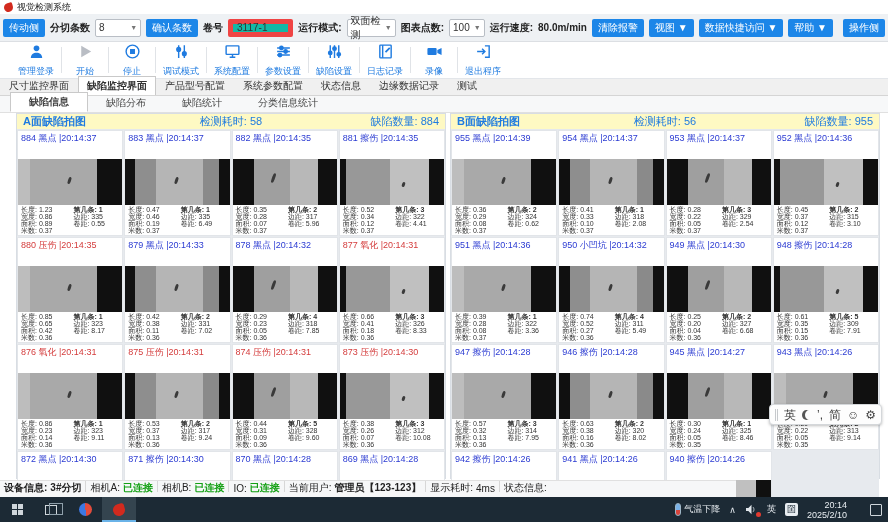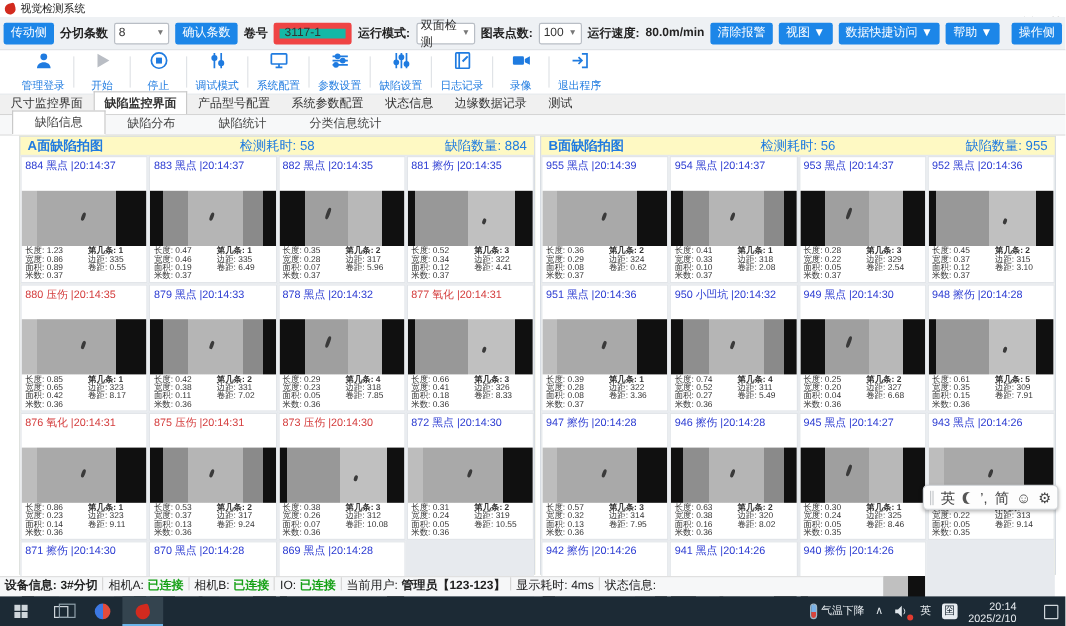--- a/index.html
+++ b/index.html
@@ -29,21 +29,21 @@
   .act-btn svg { width:17px; height:17px; }
   .act-btn .act-label { font-size:9px; color:#1f7be0; white-space:nowrap; }
   .act-sep { width:1px; height:26px; background:#e0e3e7; margin:0 1px; }
 
   
   .maintabs { position:absolute; left:0; top:79px; width:888px; height:17px; background:#f0f0f0; border-bottom:1px solid #d5d5d5; display:flex; align-items:flex-end; }
   .maintab { font-size:10px; color:#333; padding:2px 8px 2px; border:1px solid transparent; border-bottom:none; cursor:pointer; white-space:nowrap; }
   .maintab.active { background:#fff; border-color:#c9c9c9; font-weight:bold; }
   .subtabs { position:absolute; left:0; top:96px; width:888px; height:17px; background:#f7f8f9; border-bottom:1px solid #e0e0e0; display:flex; align-items:flex-end; padding-left:10px; }
   .subtab { font-size:10px; color:#444; padding:2px 18px; cursor:pointer; white-space:nowrap; }
-  .subtab.active { background:#fff; border:1px solid #c9c9c9; border-bottom:1px solid #fff; font-weight:normal; }
+  .subtab.active { background:#fff; border:1px solid #c9c9c9; border-bottom:1px solid #fff; font-weight:bold; }
 
   
   .panels { position:absolute; left:0; top:113px; width:888px; height:366px; display:flex; padding:0 8px 0 16px; gap:4px; }
   .panel { flex:1; border:1px solid #d8dde3; background:#fef9c3; display:flex; flex-direction:column; }
   .panel-head { height:18px; display:flex; align-items:center; padding:0 6px; font-size:11px; color:#1f7be0; border-bottom:1px solid #e4e8ec; }
   .panel-title { font-weight:bold; flex:1; }
   .panel-mid { flex:1; text-align:center; }
   .panel-right { flex:1; text-align:right; }
   .grid { flex:1; display:grid; grid-template-columns:repeat(4,1fr); grid-template-rows:repeat(4,1fr); gap:1px; background:#e7eaee; }
   .cell { background:#fff; border:1px solid #e2e5e9; display:flex; flex-direction:column; overflow:hidden; cursor:pointer; }
@@ -323,20 +323,28 @@
               <div class="ci-l">长度: 0.86<br>宽度: 0.23<br>面积: 0.14<br>米数: 0.36</div>
               <div class="ci-r"><span class="ln1">第几条: 1</span><br>边距: 323<br>卷距: 9.11</div>
             </div>
           </div>
           <div class="cell">
             <div class="cell-head alert">875 压伤 |20:14:31</div>
             <div class="thumb p1"></div>
             <div class="cell-info">
               <div class="ci-l">长度: 0.53<br>宽度: 0.37<br>面积: 0.13<br>米数: 0.36</div>
               <div class="ci-r"><span class="ln1">第几条: 2</span><br>边距: 317<br>卷距: 9.24</div>
+            </div>
+          </div>
+          <div class="cell">
+            <div class="cell-head alert">874 压伤 |20:14:31</div>
+            <div class="thumb p2"></div>
+            <div class="cell-info">
+              <div class="ci-l">长度: 0.44<br>宽度: 0.31<br>面积: 0.09<br>米数: 0.36</div>
+              <div class="ci-r"><span class="ln1">第几条: 5</span><br>边距: 328<br>卷距: 9.60</div>
             </div>
           </div>
           <div class="cell">
             <div class="cell-head alert">873 压伤 |20:14:30</div>
             <div class="thumb p3"></div>
             <div class="cell-info">
               <div class="ci-l">长度: 0.38<br>宽度: 0.26<br>面积: 0.07<br>米数: 0.36</div>
               <div class="ci-r"><span class="ln1">第几条: 3</span><br>边距: 312<br>卷距: 10.08</div>
             </div>
           </div>

